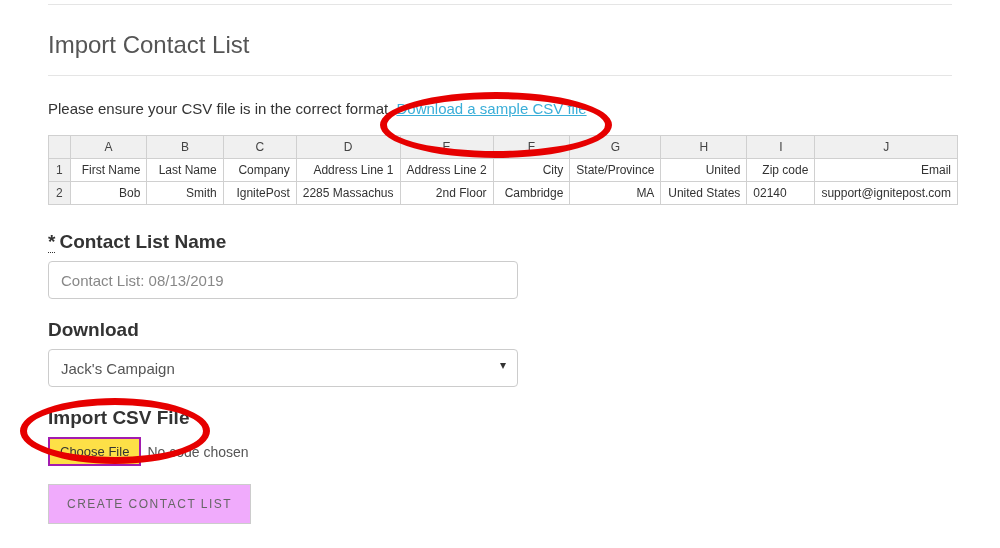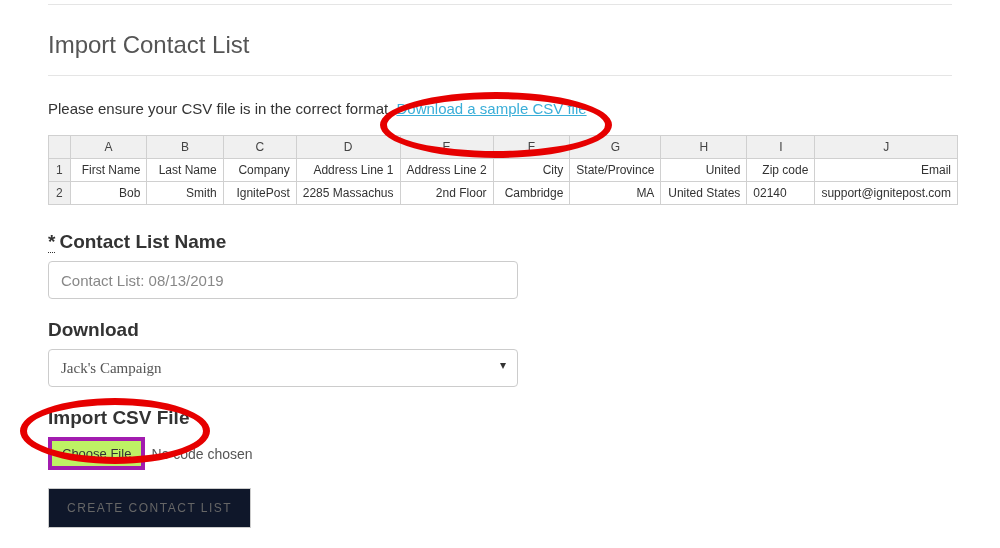--- a/index.html
+++ b/index.html
@@ -112,42 +112,42 @@
     }
     .select-wrap::after {
       content: "▾";
       position: absolute;
       right: 12px;
       top: 9px;
       color: #333;
       font-size: 12px;
       pointer-events: none;
     }
-    .select-wrap .select-input { margin-bottom: 0; font-family: Liberation Serif, serif; }
+    .select-wrap .select-input { margin-bottom: 0; }
     .file-row {
       display: flex;
       align-items: center;
       gap: 6px;
       margin-bottom: 18px;
     }
     .choose-btn {
-      background: #bef264;
-      border: 4px solid #a21caf;
+      background: #fde047;
+      border: 2px solid #a21caf;
       padding: 5px 10px;
       font-size: 13px;
       color: #333;
       cursor: pointer;
     }
     .file-status {
       font-size: 14px;
       color: #555;
     }
     .create-btn {
       border: 1px solid #ccc;
-      background: #0f172a;
+      background: #f0abfc;
       padding: 12px 18px;
       font-size: 12px;
       letter-spacing: 1.5px;
       color: #666;
       cursor: pointer;
       font-weight: 500;
     }
     
     .annot {
       position: absolute;

